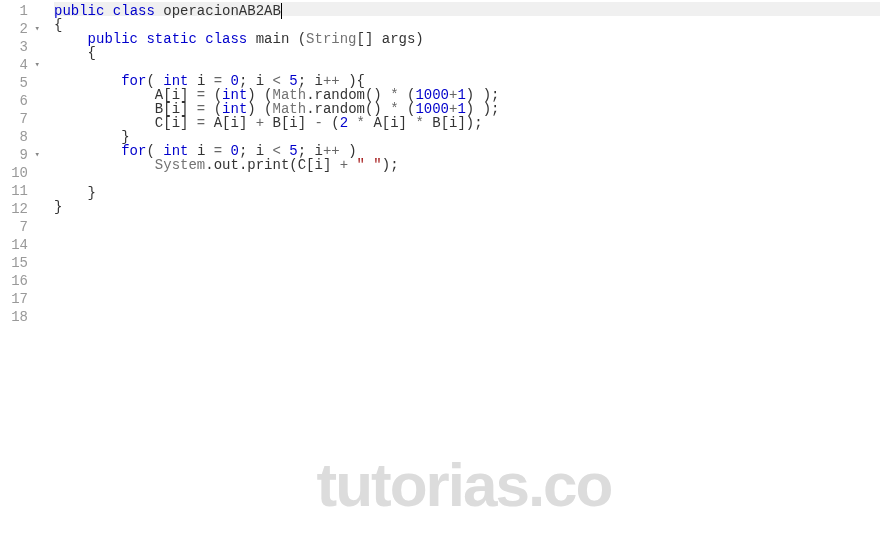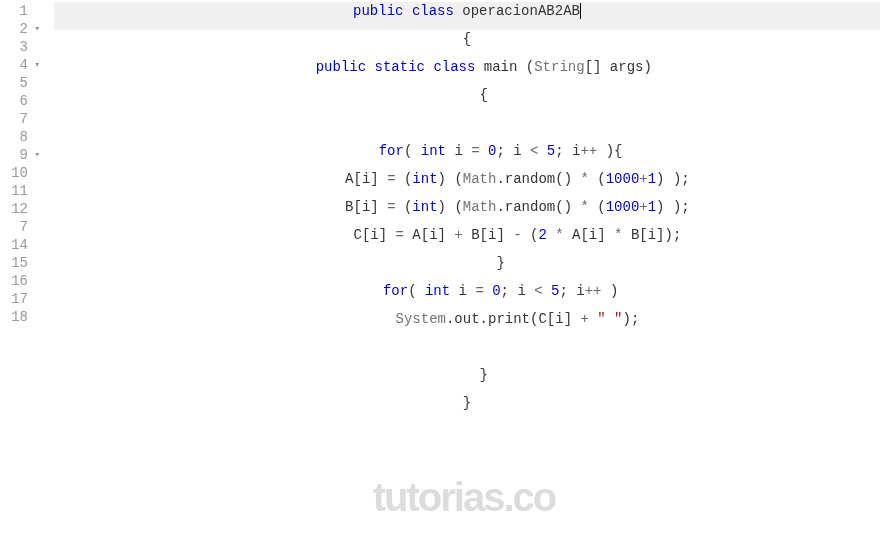--- a/index.html
+++ b/index.html
@@ -39,25 +39,24 @@
       width: 8px;
       display: inline-block;
     }
     .code-area {
       flex: 1;
       padding: 2px 0 0 6px;
       background: #ffffff;
       position: relative;
     }
     .code-line {
-      height: 28px;
+      height: 14px;
       line-height: 18px;
       white-space: pre;
       position: relative;
-      text-align: center;
     }
     .code-line.active {
       background: #f0f0f0;
     }
     .kw { color: #0000cc; }
     .cls { color: #737373; }
     .num { color: #0000cc; }
     .str { color: #a31515; }
     .op { color: #666666; }
     .plain { color: #333333; }
@@ -71,21 +70,21 @@
       background: #000;
       vertical-align: text-bottom;
       margin-left: 0;
     }
     .watermark {
       position: absolute;
       bottom: 40px;
       left: 50%;
       transform: translateX(-50%);
       font-family: Arial, sans-serif;
-      font-size: 40px;
+      font-size: 62px;
       font-weight: 900;
       color: #dcdcdc;
       letter-spacing: -2px;
       pointer-events: none;
     }
   </style>
 </head>
 <body>
 
 <div class="editor">

